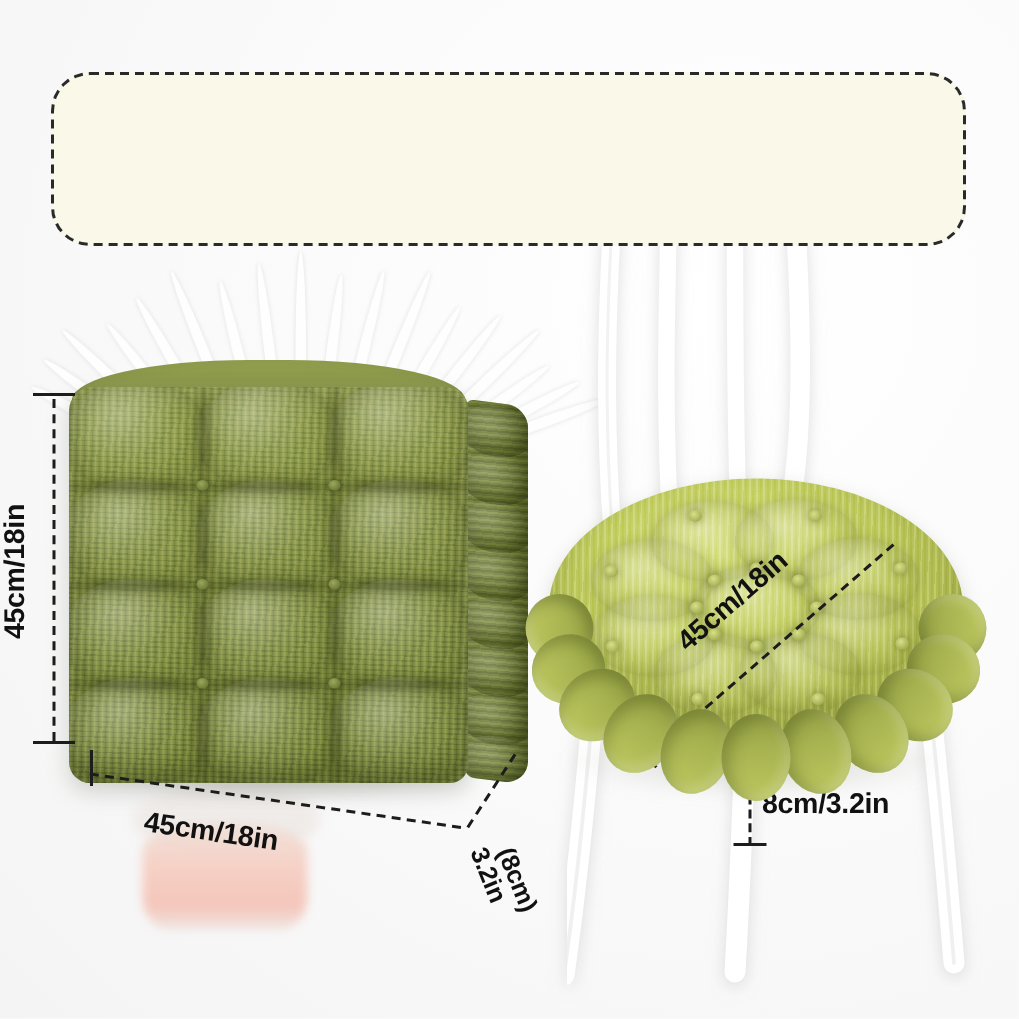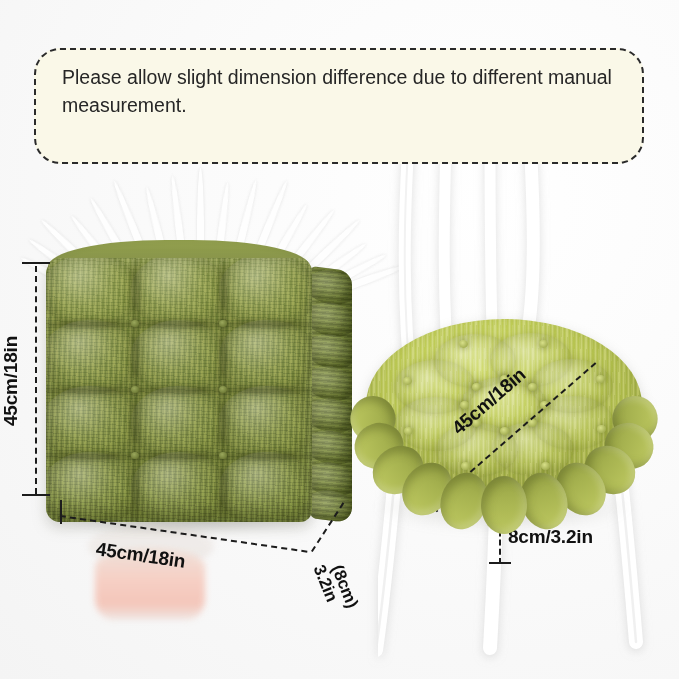--- a/index.html
+++ b/index.html
@@ -347,16 +347,15 @@
   </div>
 
   <div class="dim">
     <div class="dline-v" style="left:499px;top:512px;height:52px;"></div>
     <div class="tick-h" style="left:489px;top:510px;width:22px;"></div>
     <div class="tick-h" style="left:489px;top:562px;width:22px;"></div>
     <div class="dlabel" style="left:508px;top:526px;">8cm/3.2in</div>
   </div>
 
   <div class="note">
-    <p class="note-body">Please allow slight dimension difference due to different manual measurement.</p>
   </div>
 
 </div>
 
 </body></html>

